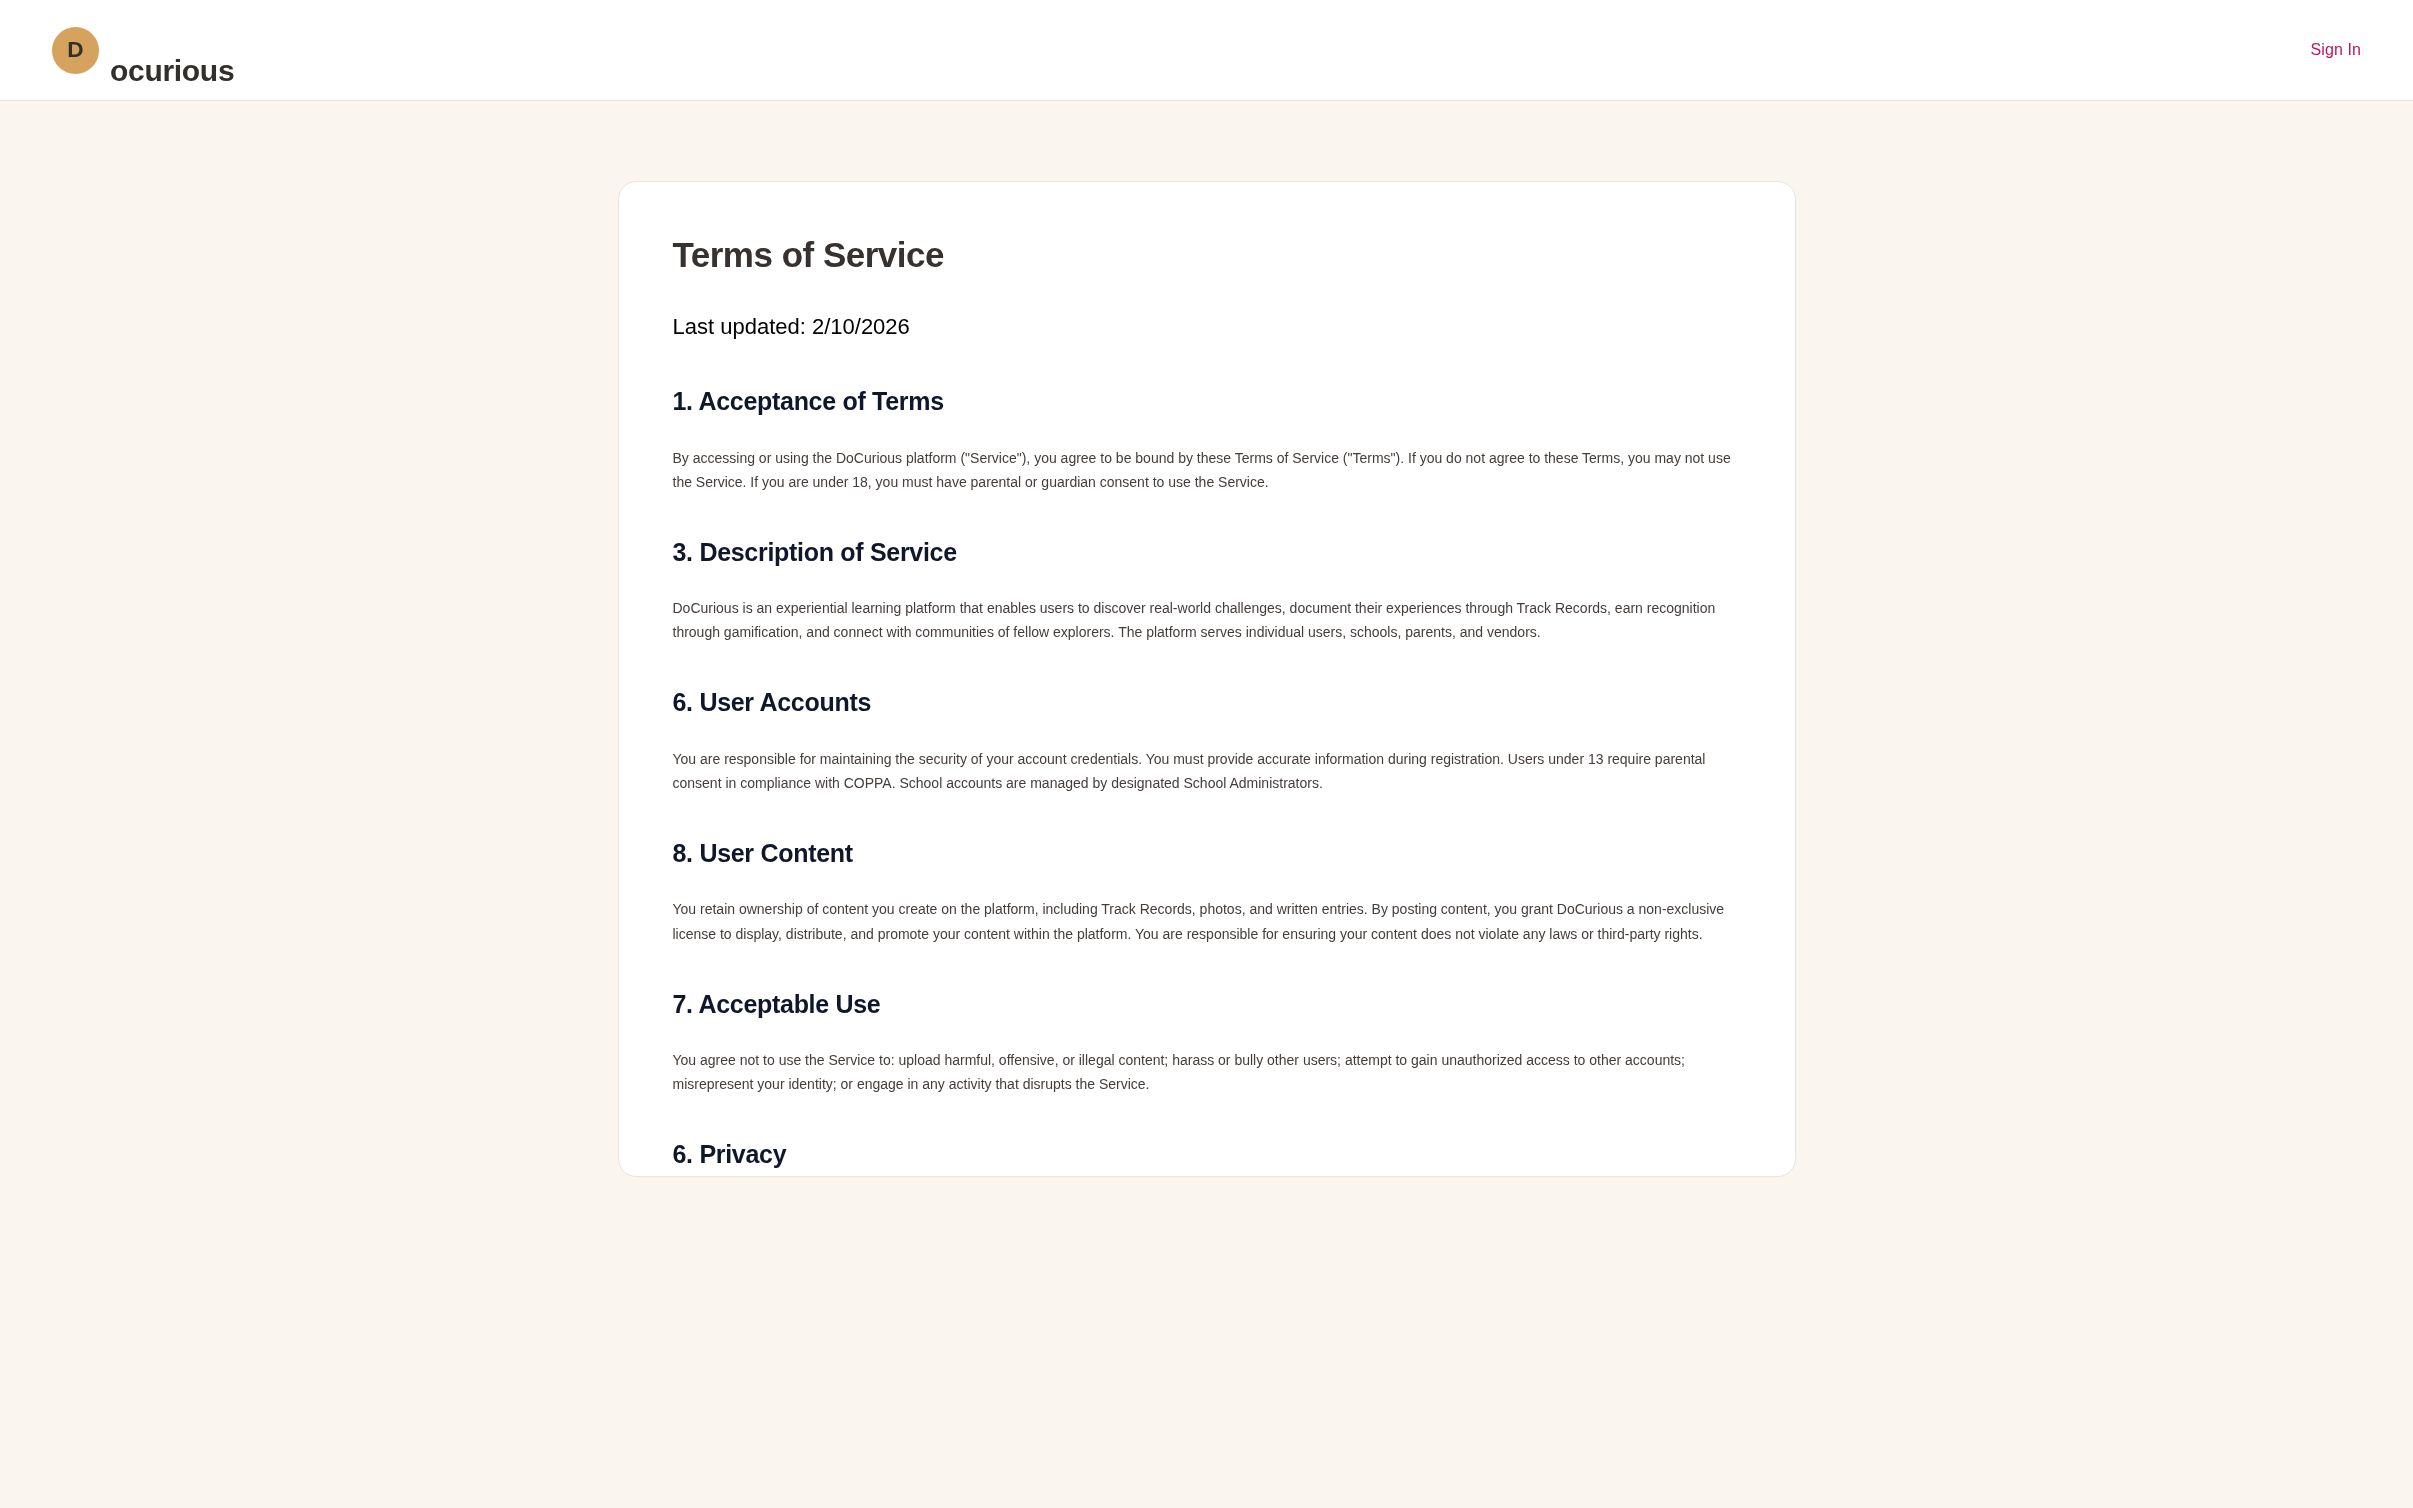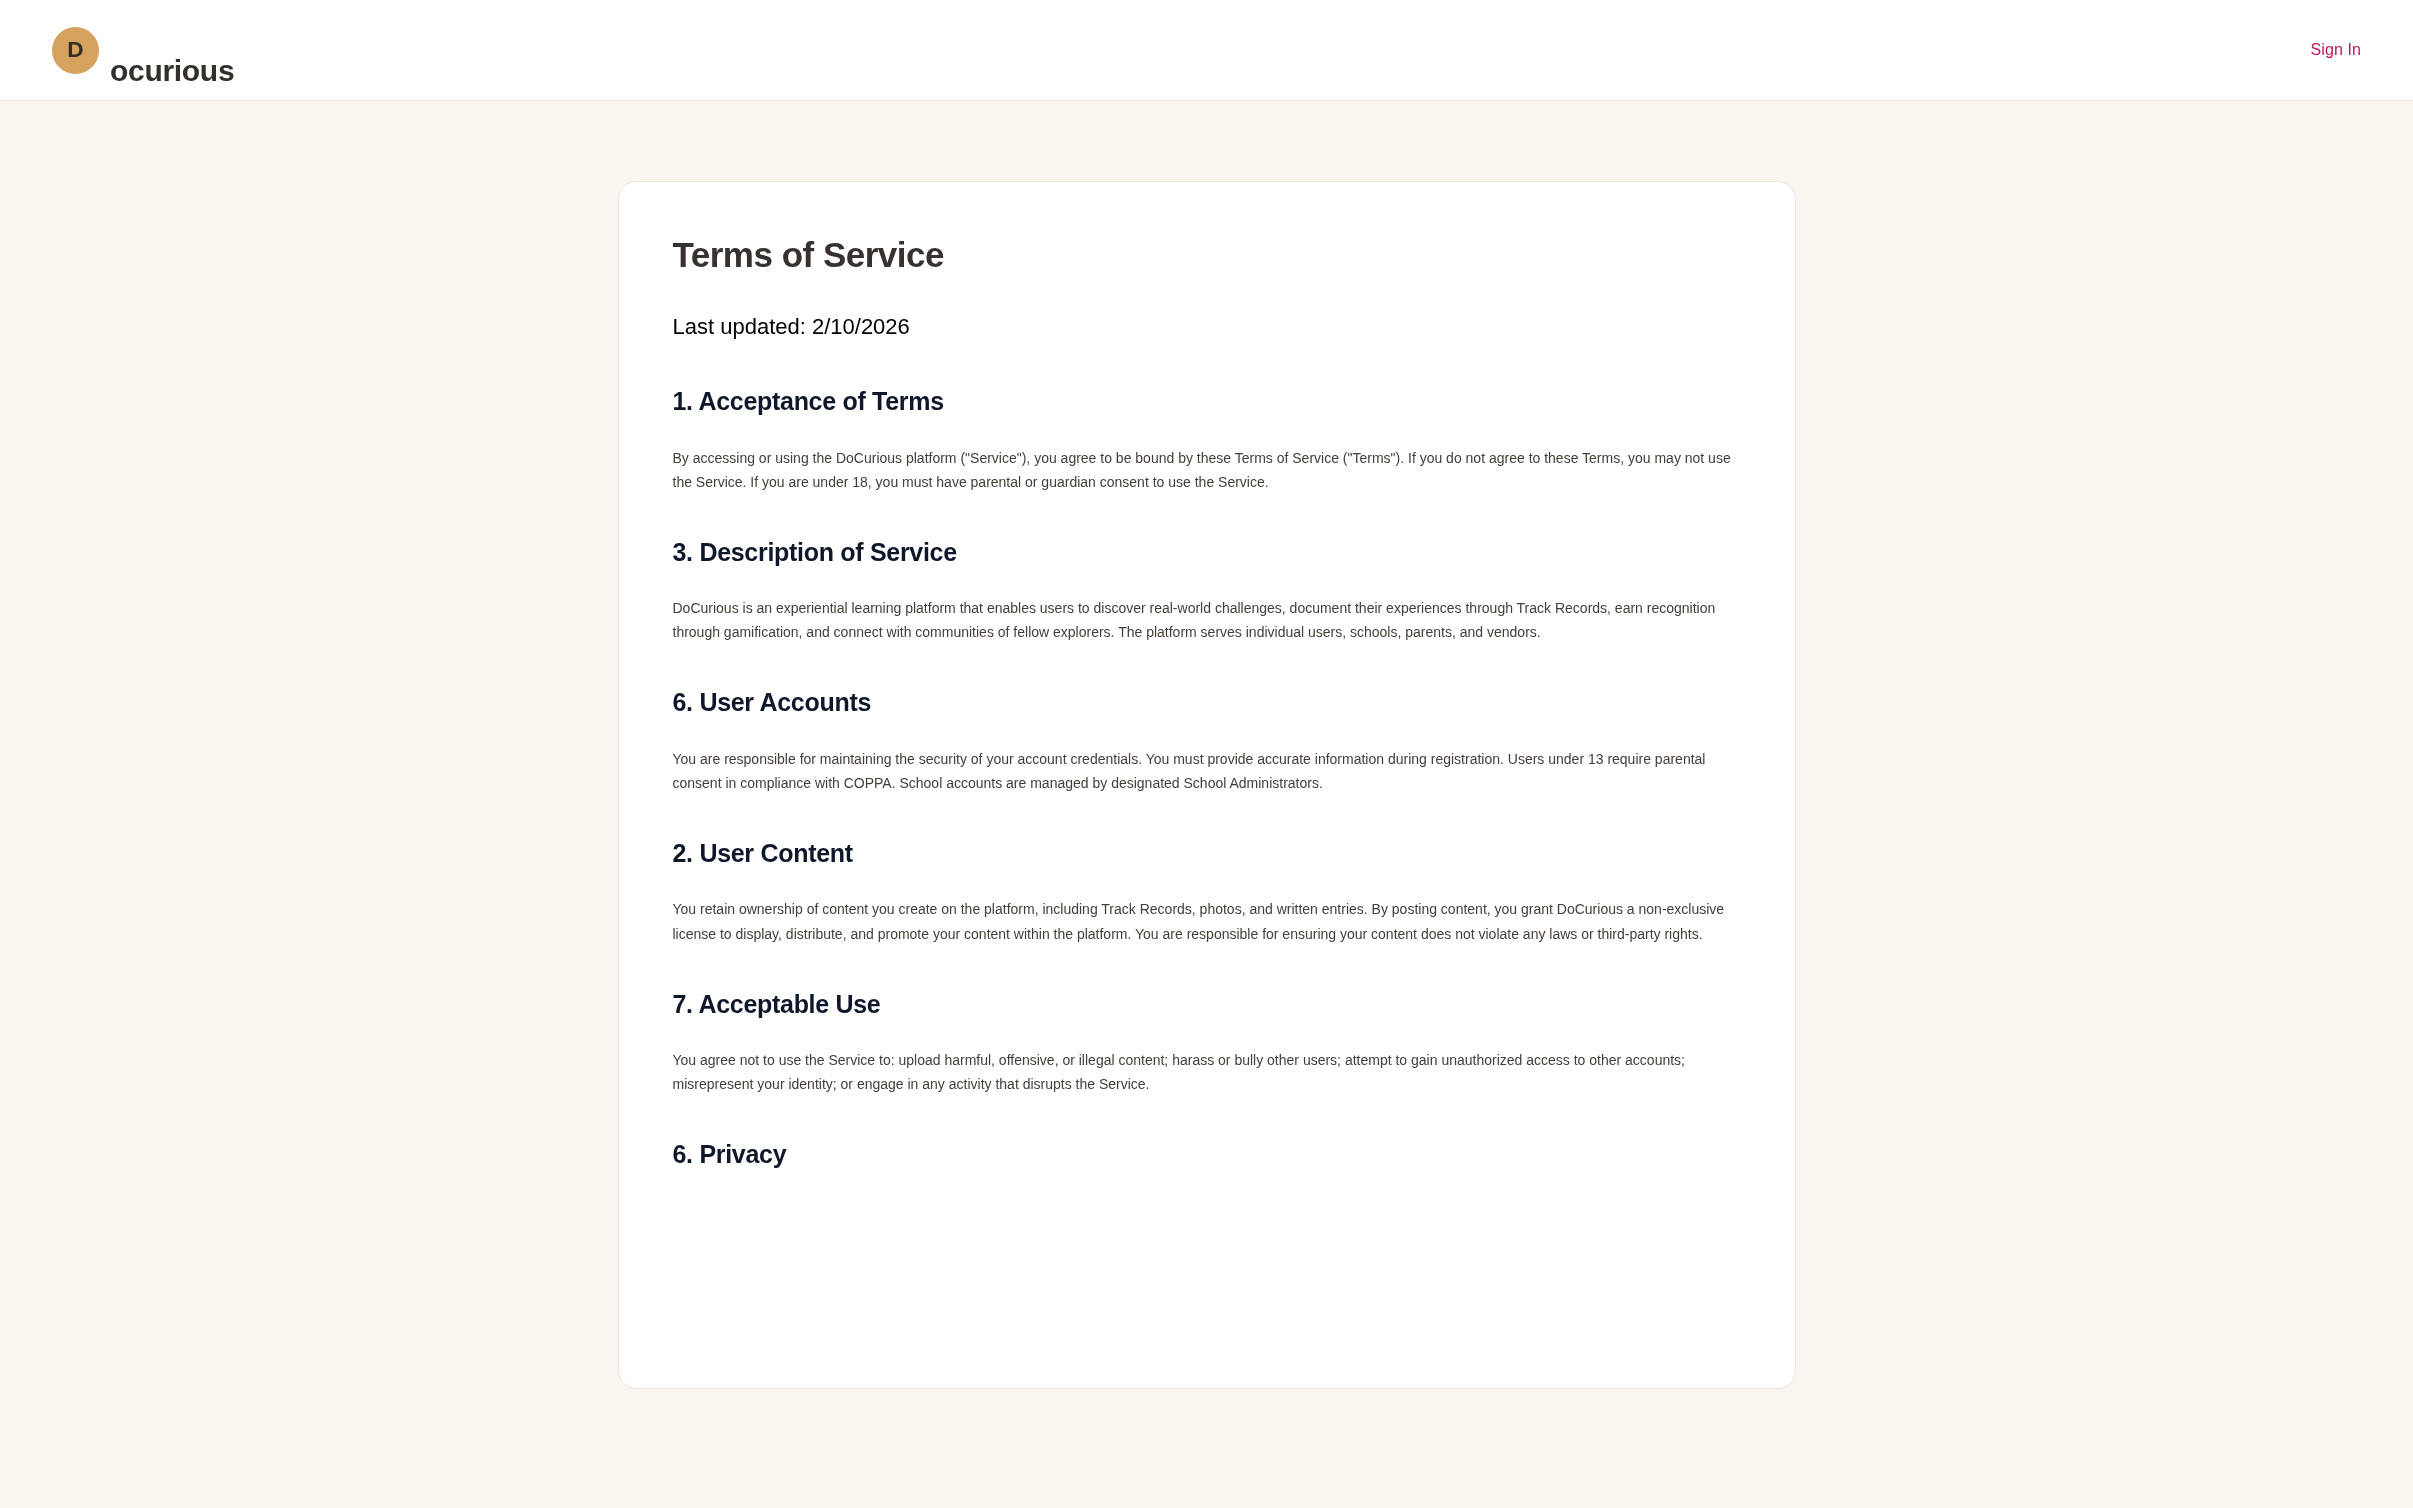--- a/index.html
+++ b/index.html
@@ -60,21 +60,21 @@
   .signin-link {
     font-size: 16px;
     color: #be185d;
     cursor: pointer;
     text-decoration: none;
     letter-spacing: 0.1px;
   }
 
   
   .page-body {
-    height: 1288px;
+    height: 1076px;
     display: flex;
     justify-content: center;
     padding-top: 80px;
   }
 
   .doc-card {
     width: 1178px;
     background: #ffffff;
     border: 1.7px solid #ece4d8;
     border-radius: 18.4px;
@@ -147,21 +147,21 @@
       <h2 class="section-heading">3. Description of Service</h2>
       <p class="section-body">DoCurious is an experiential learning platform that enables users to discover real-world challenges, document their experiences through Track Records, earn recognition through gamification, and connect with communities of fellow explorers. The platform serves individual users, schools, parents, and vendors.</p>
     </section>
 
     <section class="section">
       <h2 class="section-heading">6. User Accounts</h2>
       <p class="section-body">You are responsible for maintaining the security of your account credentials. You must provide accurate information during registration. Users under 13 require parental consent in compliance with COPPA. School accounts are managed by designated School Administrators.</p>
     </section>
 
     <section class="section">
-      <h2 class="section-heading">2. User Content</h2>
+      <h2 class="section-heading">8. User Content</h2>
       <p class="section-body">You retain ownership of content you create on the platform, including Track Records, photos, and written entries. By posting content, you grant DoCurious a non-exclusive license to display, distribute, and promote your content within the platform. You are responsible for ensuring your content does not violate any laws or third-party rights.</p>
     </section>
 
     <section class="section">
       <h2 class="section-heading">7. Acceptable Use</h2>
       <p class="section-body">You agree not to use the Service to: upload harmful, offensive, or illegal content; harass or bully other users; attempt to gain unauthorized access to other accounts; misrepresent your identity; or engage in any activity that disrupts the Service.</p>
     </section>
 
     <section class="section">
       <h2 class="section-heading">6. Privacy</h2>

